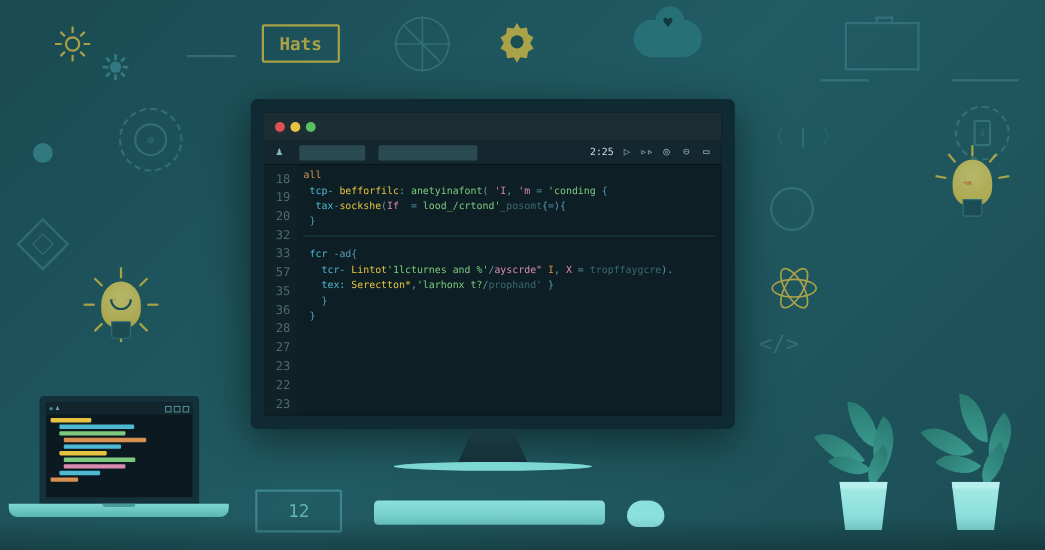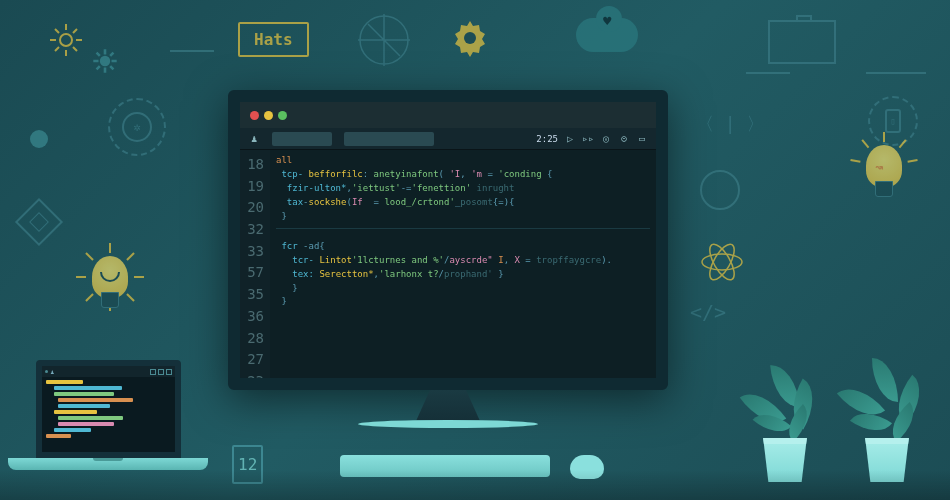--- a/index.html
+++ b/index.html
@@ -13,21 +13,21 @@
 .dots{display:flex;gap:5px}
 .dot{width:9px;height:9px;border-radius:50%}
 .r{background:#e15050}.y{background:#e6c340}.g{background:#5ac060}
 .toolbar{height:22px;background:#14272e;display:flex;align-items:center;padding:0 8px;gap:8px;border-bottom:1px solid #0a1418}
 .tool-glyph{width:12px;height:12px;display:flex;align-items:center;justify-content:center;color:#8ab5bc;font-size:10px}
 .tool-tab{height:14px;background:#2a4a52;border-radius:2px;margin-left:4px}
 .tool-right{margin-left:auto;display:flex;gap:6px;align-items:center}
 .time{color:#cde;font-size:9px}
 .editor{display:flex;height:calc(100% - 48px);background:#0d1f24}
 .gutter{width:30px;background:#102228;padding-top:4px;text-align:right;padding-right:6px}
-.ln{color:#4a6a70;font-size:14px;line-height:1.55}
+.ln{color:#4a6a70;font-size:11px;line-height:1.55}
 .code{flex:1;padding:4px 6px;font-size:9px;line-height:1.55;color:#5a9ab0}
 .code div{white-space:pre}
 .kw{color:#4fb8d3}.fn{color:#e6c340}.str{color:#7fc97f}.num{color:#d89050}.cm{color:#3a6a72}.pk{color:#d98ab0}
 .sep{height:8px;border-top:1px solid #1a3a42;margin:4px 0}
 .stand{width:90px;height:30px;margin:0 auto;background:linear-gradient(#1a3a42,#153038);clip-path:polygon(30% 0,70% 0,85% 100%,15% 100%)}
 .base{width:180px;height:8px;margin:0 auto;background:#7dd8d5;border-radius:50%}
 
 
 .laptop{position:absolute;left:8px;top:360px;width:200px}
 .l-screen{width:145px;height:98px;margin:0 auto;background:#0a1a20;border:6px solid #14303a;border-radius:4px 4px 0 0;overflow:hidden}
@@ -55,21 +55,21 @@
 .bulb-wrap{text-align:center}
 .bulb{width:36px;height:42px;background:radial-gradient(circle at 50% 35%,#f5e370,#e6c340);border-radius:50% 50% 40% 40%;position:relative;margin:0 auto}
 .bulb::after{content:'';position:absolute;bottom:-10px;left:50%;transform:translateX(-50%);width:16px;height:14px;background:#1a4a52;border-radius:0 0 3px 3px;border:1px solid #3a7a85}
 .rays{position:absolute;top:50%;left:50%;width:1px;height:1px}
 .ray{position:absolute;width:2px;height:10px;background:#e6c340;left:-1px;top:-34px;transform-origin:1px 34px}
 .cloud{width:62px;height:34px;background:#2a7a80;border-radius:20px;position:relative}
 .cloud::before{content:'';position:absolute;width:26px;height:26px;background:#2a7a80;border-radius:50%;top:-12px;left:20px}
 .heart{position:absolute;top:-5px;left:27px;width:14px;height:14px;color:#0a2a30;font-size:14px}
 .circle-dash{width:58px;height:58px;border:2px dashed #3a7a85;border-radius:50%;display:flex;align-items:center;justify-content:center}
 .box-label{border:2px solid #e6c340;padding:6px 14px;color:#e6c340;font-weight:bold;font-size:16px;border-radius:2px}
-.box-num{border:2px solid #4a9aa5;padding:8px 4px;color:#7dd8d5;font-size:16px;border-radius:2px}
+.box-num{border:2px solid #4a9aa5;padding:8px 28px;color:#7dd8d5;font-size:16px;border-radius:2px}
 .diamond{width:34px;height:34px;border:2px solid #3a7a85;transform:rotate(45deg)}
 .dot-solid{width:18px;height:18px;background:#3a8a92;border-radius:50%}
 .line-h{height:2px;background:#3a7a85}
 .bulb-zig{position:absolute;top:14px;left:9px;color:#e69040;font-size:14px;font-weight:bold}
 .smile{position:absolute;top:16px;left:8px;width:20px;height:10px;border:2px solid #1a4a52;border-top:none;border-radius:0 0 20px 20px}
 .phone-ico{width:16px;height:24px;border:2px solid #3a7a85;border-radius:3px;display:flex;align-items:center;justify-content:center;color:#3a7a85;font-size:9px}
 .desk-shadow{position:absolute;bottom:0;left:0;right:0;height:30px;background:linear-gradient(transparent,rgba(0,0,0,.25))}
 </style>
 </head>
 <body>
@@ -207,21 +207,20 @@
           <div class="ln">23</div>
           <div class="ln">22</div>
           <div class="ln">23</div>
           <div class="ln">24</div>
           <div class="ln">25</div>
           <div class="ln">26</div>
       </div>
       <div class="code">
         <div><span class="num">all</span></div>
         <div> <span class="kw">tcp-</span> <span class="fn">befforfilc</span>: <span class="str">anetyinafont</span>( <span class="pk">'I</span>, <span class="pk">'m</span> = <span class="str">'conding</span> {</div>
-        <div>  <span class="kw">fzir-ulton*</span>,<span class="str">'iettust'</span>-=<span class="str">'fenettion'</span> <span class="cm">inrught</span></div>
         <div>  <span class="kw">tax</span>-<span class="fn">sockshe</span>(<span class="pk">If</span>  = <span class="str">lood_/crtond'</span>_<span class="cm">posomt</span>{=){</div>
         <div> }</div>
         <div class="sep"></div>
         <div> <span class="kw">fcr</span> -ad{</div>
         <div>   <span class="kw">tcr-</span> <span class="fn">Lintot</span><span class="str">'1lcturnes and %'</span>/<span class="pk">ayscrde"</span> <span class="num">I</span>, <span class="pk">X</span> = <span class="cm">tropffaygcre</span>).</div>
         <div>   <span class="kw">tex:</span> <span class="fn">Serectton*</span>,<span class="str">'larhonx t?</span>/<span class="cm">prophand'</span> }</div>
         <div>   }</div>
         <div> }</div>
       </div>
     </div>

